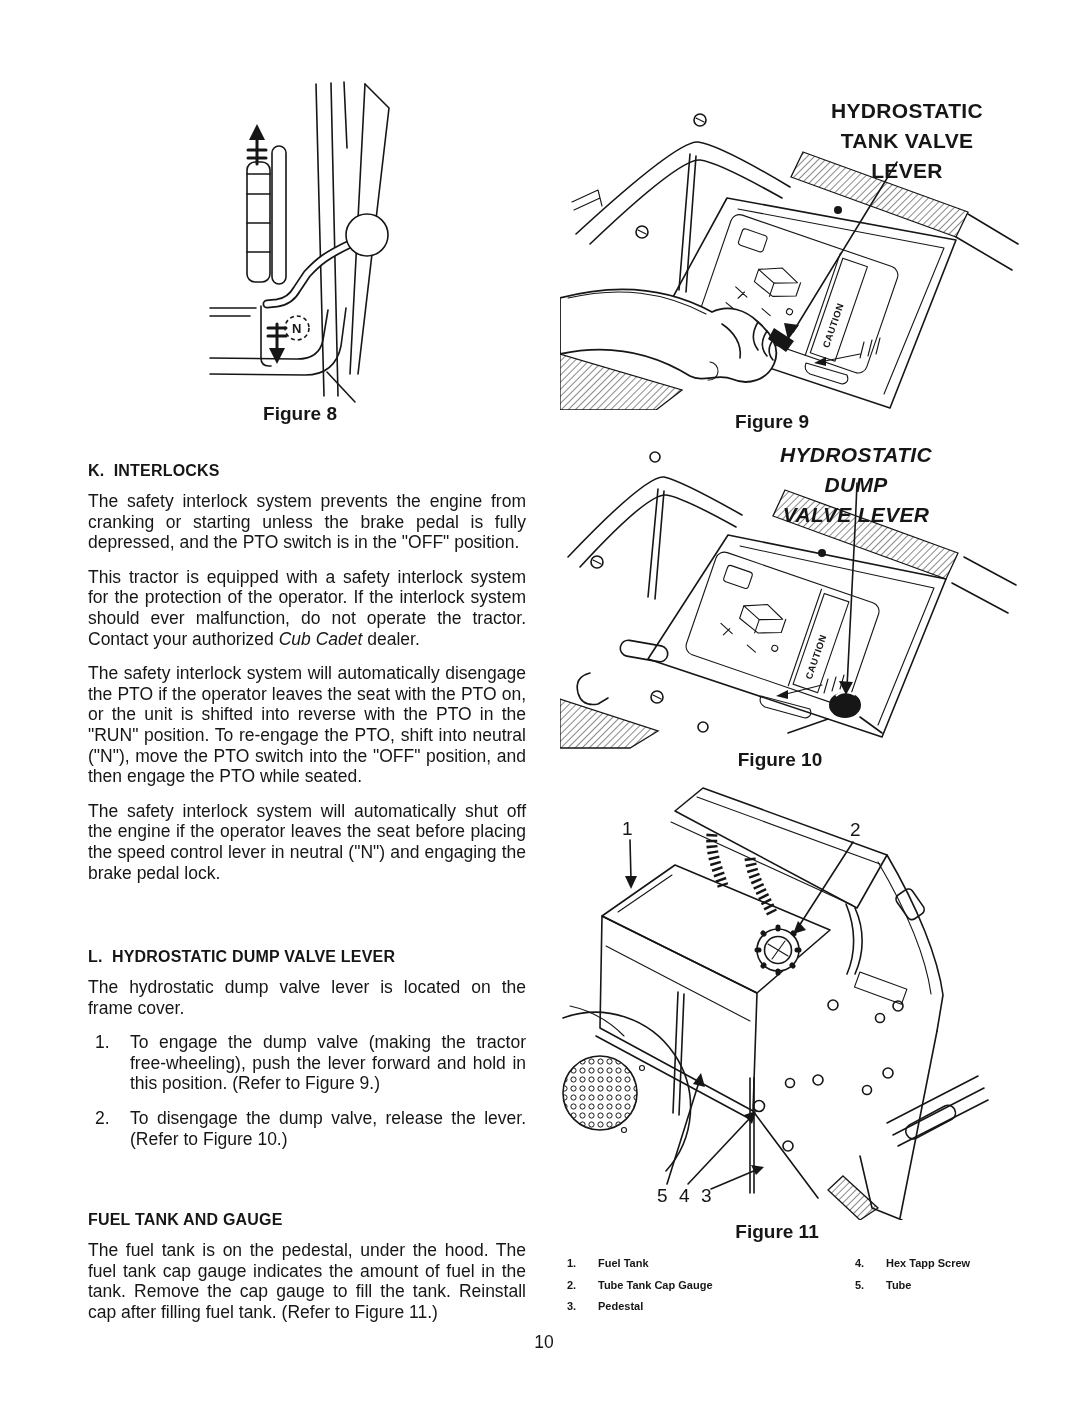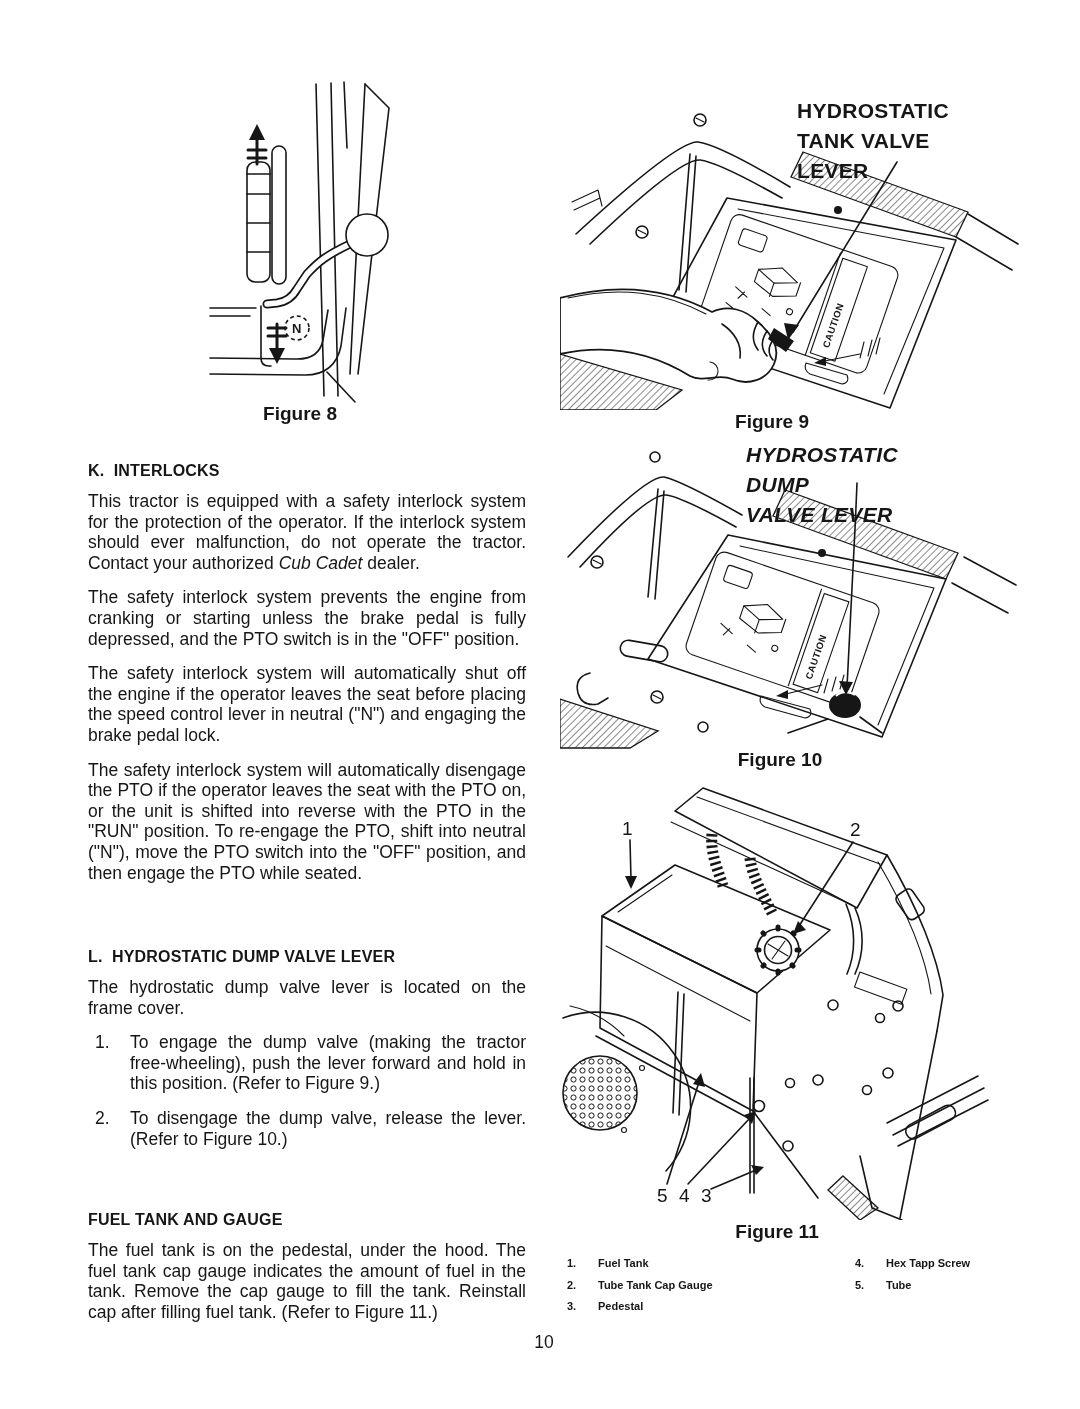--- a/index.html
+++ b/index.html
@@ -8,21 +8,21 @@
   
   .sec{position:absolute;left:88px;width:438px;}
   .sec h3{font-size:16px;font-weight:bold;margin:0 0 11px 0;letter-spacing:.2px;white-space:pre-wrap;}
   .sec p{font-size:17.5px;line-height:20.6px;margin:0 0 14px 0;text-align:justify;}
   .sec p:last-child{margin-bottom:0;}
   .li{position:relative;padding-left:42px;margin:0 0 14px 0;}
   .li-num{position:absolute;left:7px;top:0;font-size:17.5px;line-height:20.6px;}
   .li-text{display:block;font-size:17.5px;line-height:20.6px;text-align:justify;}
   em{font-style:italic;}
   
-  .figlabel{position:absolute;font-weight:bold;font-size:21px;line-height:30px;text-align:left;letter-spacing:.3px;}
+  .figlabel{position:absolute;font-weight:bold;font-size:21px;line-height:30px;text-align:center;letter-spacing:.3px;}
   .caption{position:absolute;font-weight:bold;font-size:19px;text-align:center;width:200px;}
   .pagenum{position:absolute;left:514px;top:1332px;width:60px;text-align:center;font-size:17.5px;}
   
   .legend-col{position:absolute;font-weight:bold;font-size:11px;}
   .legend-row{height:21.5px;white-space:nowrap;}
   .legend-row .num{display:inline-block;width:31px;}
   
   svg.fig{position:absolute;}
   svg.fig .ln{fill:none;stroke:#161616;stroke-width:1.6;stroke-linecap:round;stroke-linejoin:round;}
   svg.fig .thin{stroke-width:1.1;}
@@ -286,24 +286,24 @@
         <polygon class="fillb" points="196,333 184,337 192,346"></polygon>
       <text class="callout" x="141" y="424">3</text>
       <path class="ln" d="M151,411 L196,392"></path>
         <polygon class="fillb" points="204,389 191,387 196,397"></polygon>
     </g>
   </svg>
   <div class="caption" style="left:677px;top:1221px;">Figure 11</div>
 
   <section class="sec" id="sec-interlocks" style="top:462px;">
     <h3>K.  INTERLOCKS</h3>
+    <p>The safety interlock system prevents the engine from cranking or starting unless the brake pedal is fully depressed, and the PTO switch is in the "OFF" position.</p>
     <p><span>This tractor is equipped with a safety interlock system for the protection of the operator. If the interlock system should ever malfunction, do not operate the tractor. Contact your authorized </span><em>Cub Cadet</em><span> dealer.</span></p>
-    <p>The safety interlock system prevents the engine from cranking or starting unless the brake pedal is fully depressed, and the PTO switch is in the "OFF" position.</p>
+    <p>The safety interlock system will automatically disengage the PTO if the operator leaves the seat with the PTO on, or the unit is shifted into reverse with the PTO in the "RUN" position. To re-engage the PTO, shift into neutral ("N"), move the PTO switch into the "OFF" position, and then engage the PTO while seated.</p>
     <p>The safety interlock system will automatically shut off the engine if the operator leaves the seat before placing the speed control lever in neutral ("N") and engaging the brake pedal lock.</p>
-    <p>The safety interlock system will automatically disengage the PTO if the operator leaves the seat with the PTO on, or the unit is shifted into reverse with the PTO in the "RUN" position. To re-engage the PTO, shift into neutral ("N"), move the PTO switch into the "OFF" position, and then engage the PTO while seated.</p>
   </section>
 
   <section class="sec" id="sec-hydro" style="top:948px;">
     <h3>L.  HYDROSTATIC DUMP VALVE LEVER</h3>
     <p>The hydrostatic dump valve lever is located on the frame cover.</p>
     <div class="li">
       <span class="li-num">1.</span>
       <span class="li-text">To engage the dump valve (making the tractor free-wheeling), push the lever forward and hold in this position. (Refer to Figure 9.)</span>
     </div>
     <div class="li">

